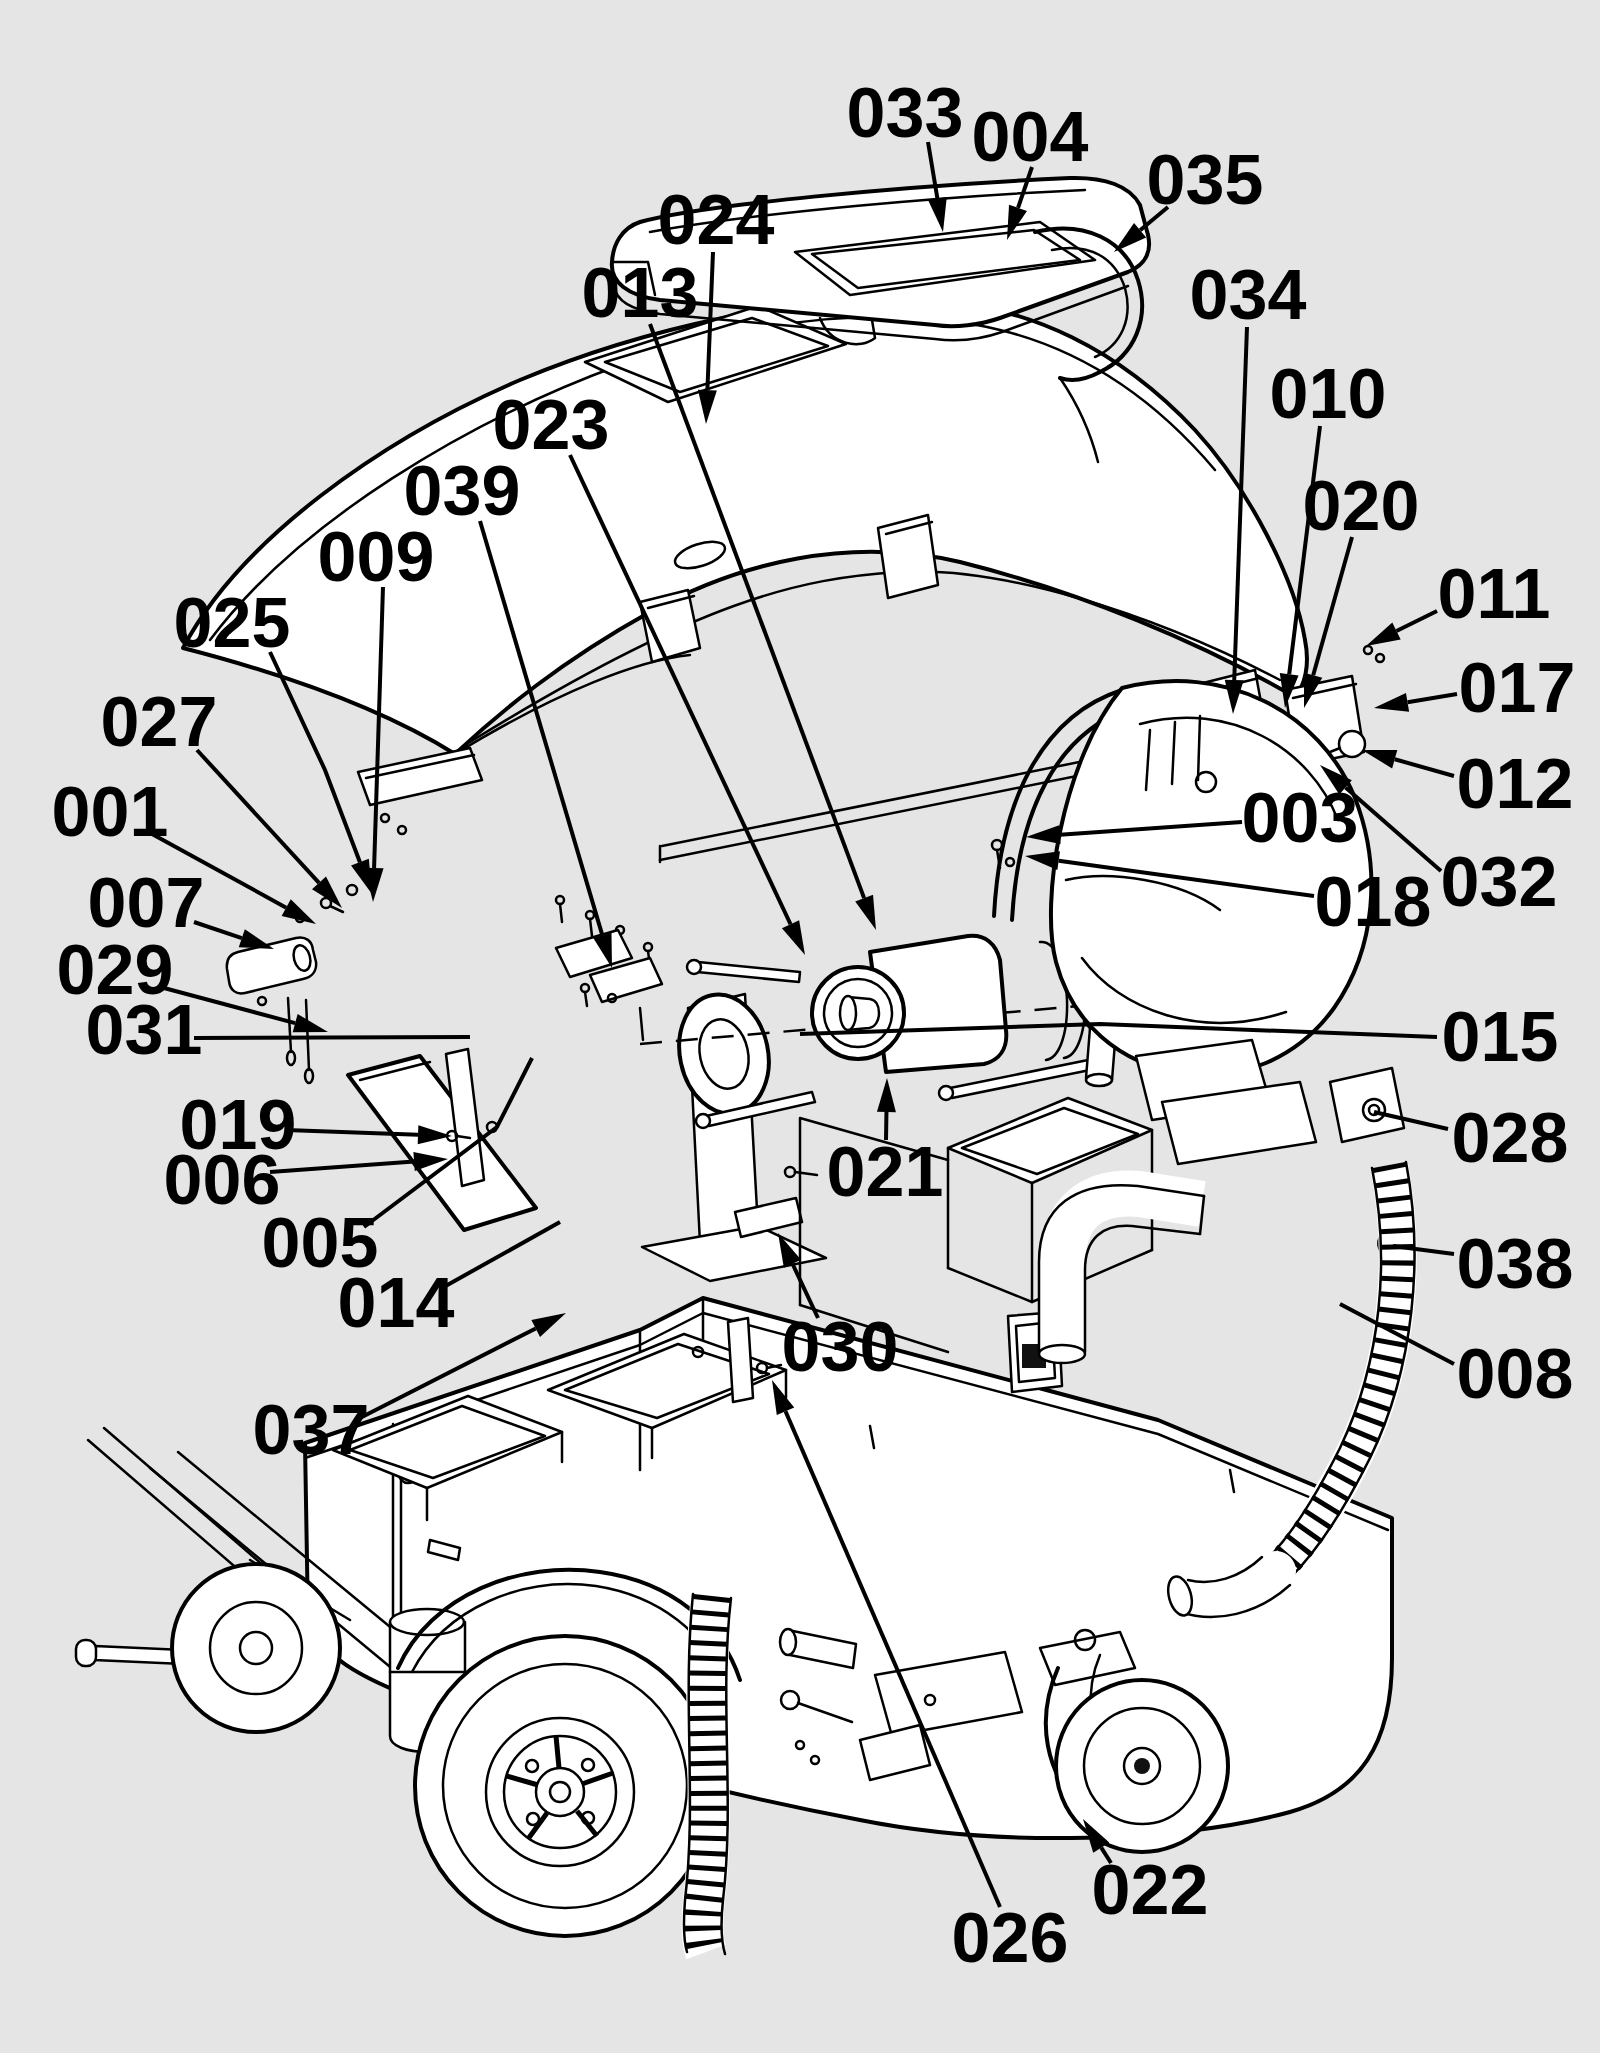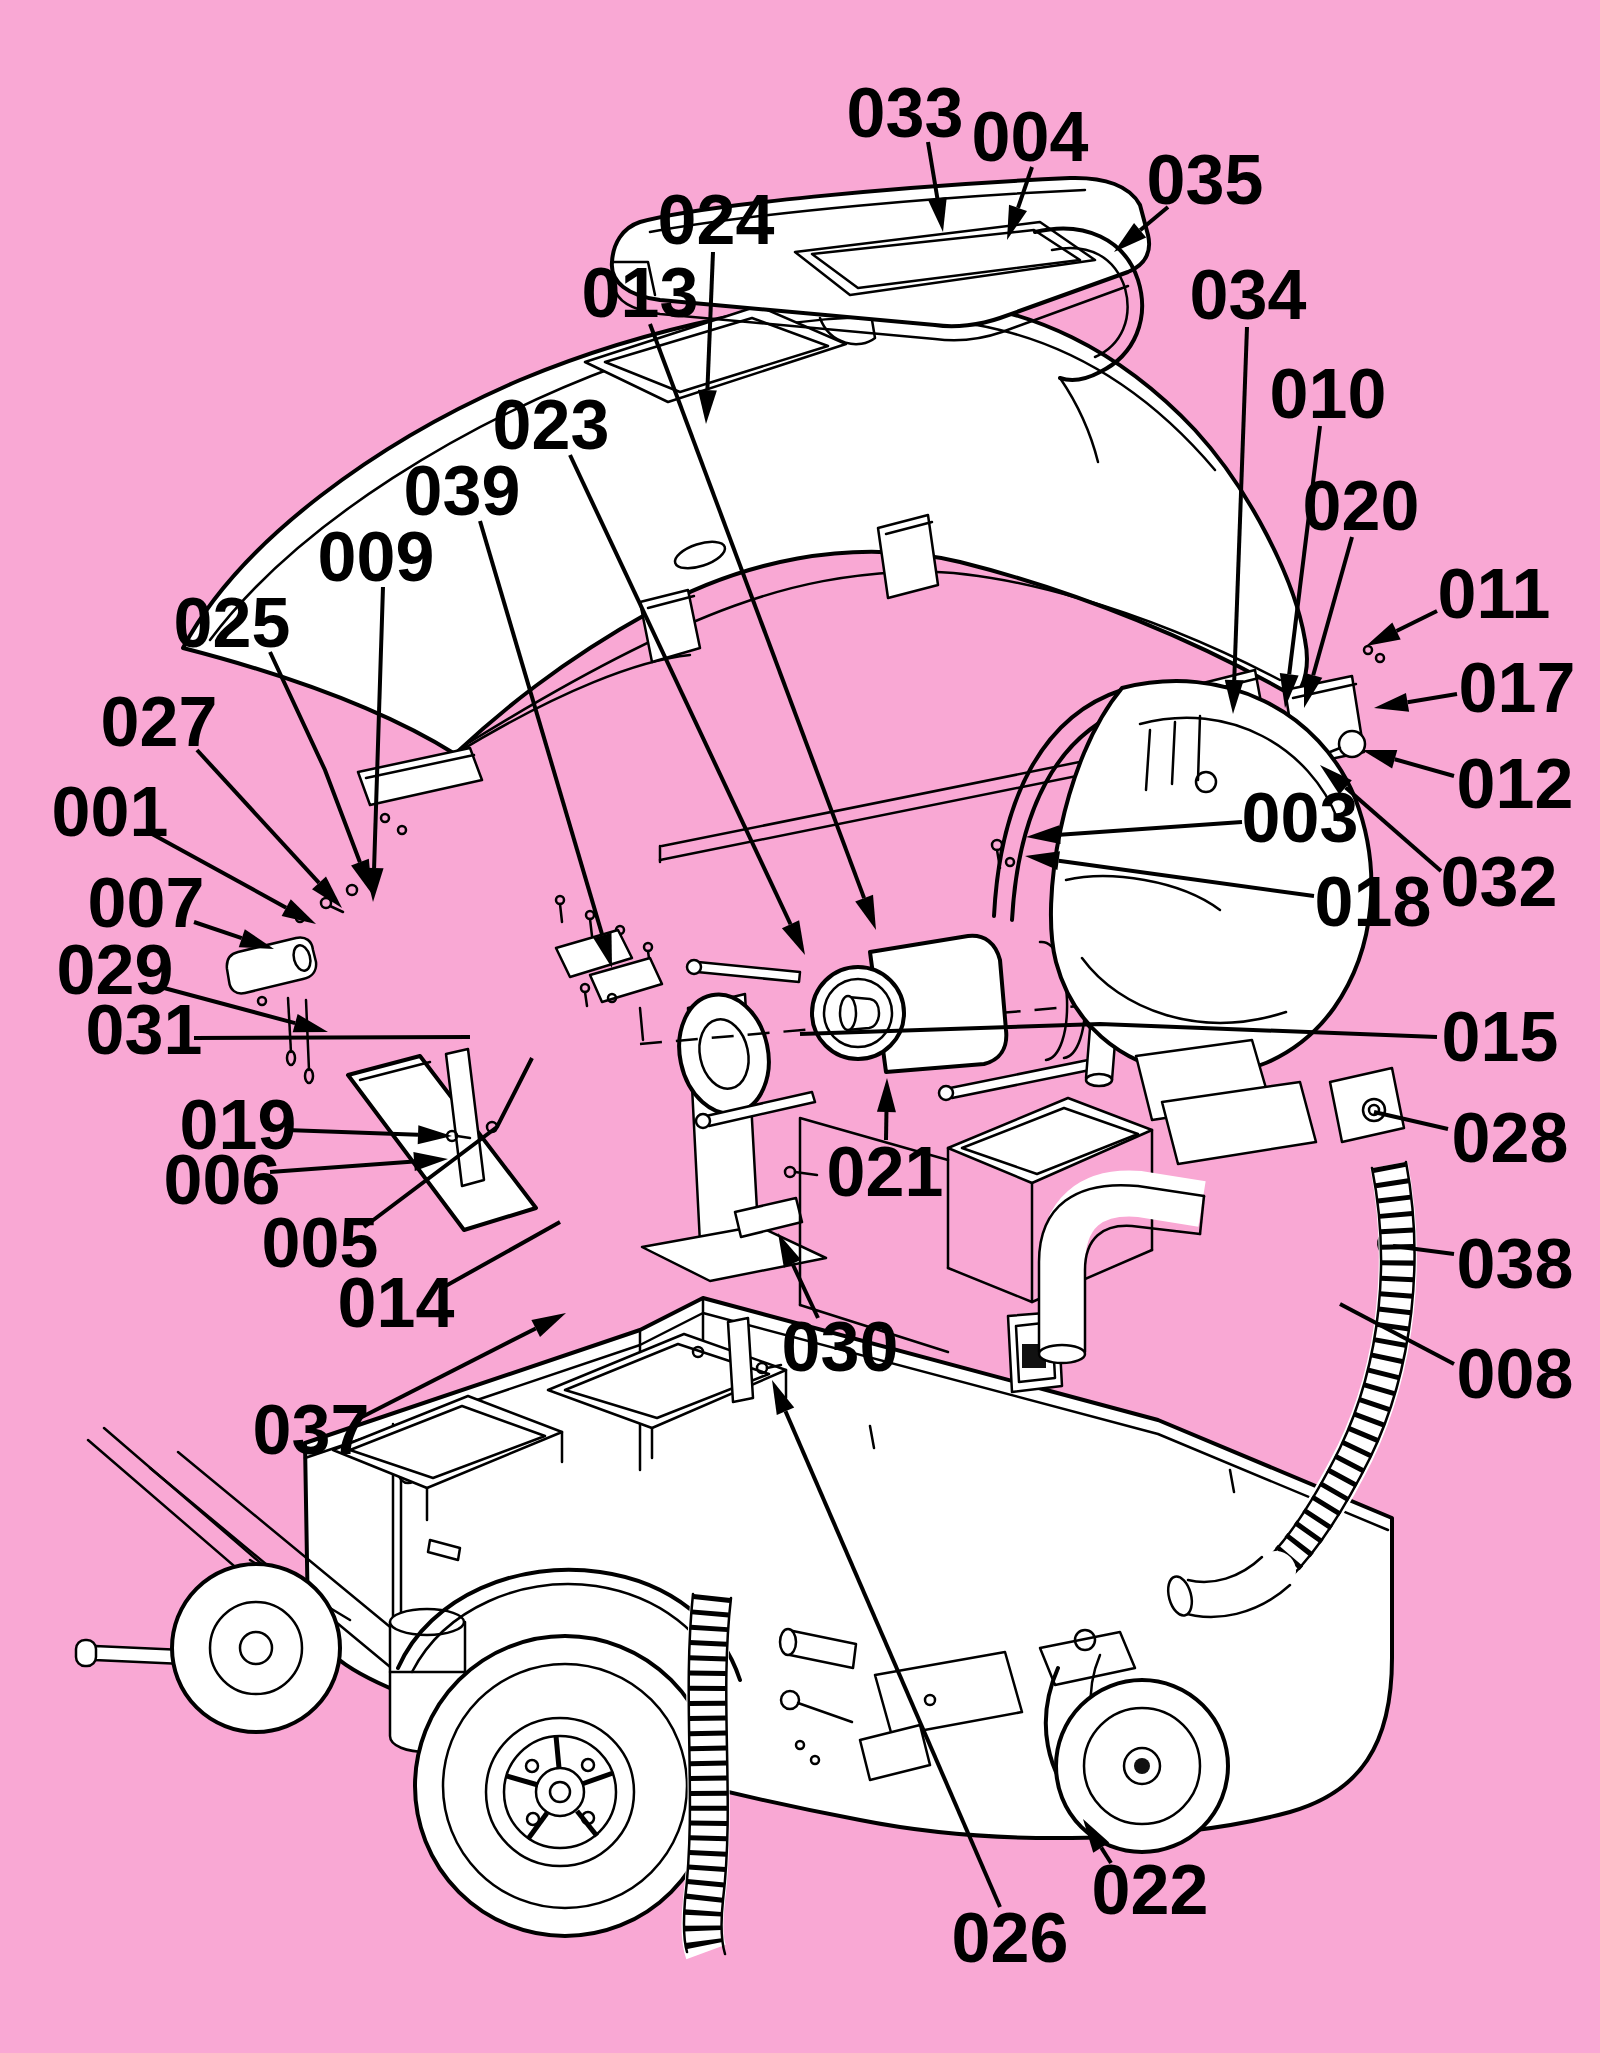--- a/index.html
+++ b/index.html
@@ -1,16 +1,16 @@
 <!DOCTYPE html>
 <html><head>
 <meta charset="utf-8">
 <style>
   html,body{margin:0;padding:0;background:#fff;}
-  .page{position:relative;width:1600px;height:2053px;background:#f9a8d4;overflow:hidden;}
+  .page{position:relative;width:1600px;height:2053px;background:#e5e5e5;overflow:hidden;}
   svg{display:block;}
   .art{stroke:#000;fill:none;stroke-width:4;stroke-linecap:round;stroke-linejoin:round;}
   .artw{stroke:#000;fill:#fff;stroke-width:4;stroke-linejoin:round;}
   .thin{stroke:#000;fill:none;stroke-width:2.5;stroke-linecap:round;stroke-linejoin:round;}
   .thinw{stroke:#000;fill:#fff;stroke-width:2.5;stroke-linejoin:round;}
   .callout-text{font-family:"Liberation Sans",sans-serif;font-weight:bold;}
 </style>
 </head>
 <body>
 

